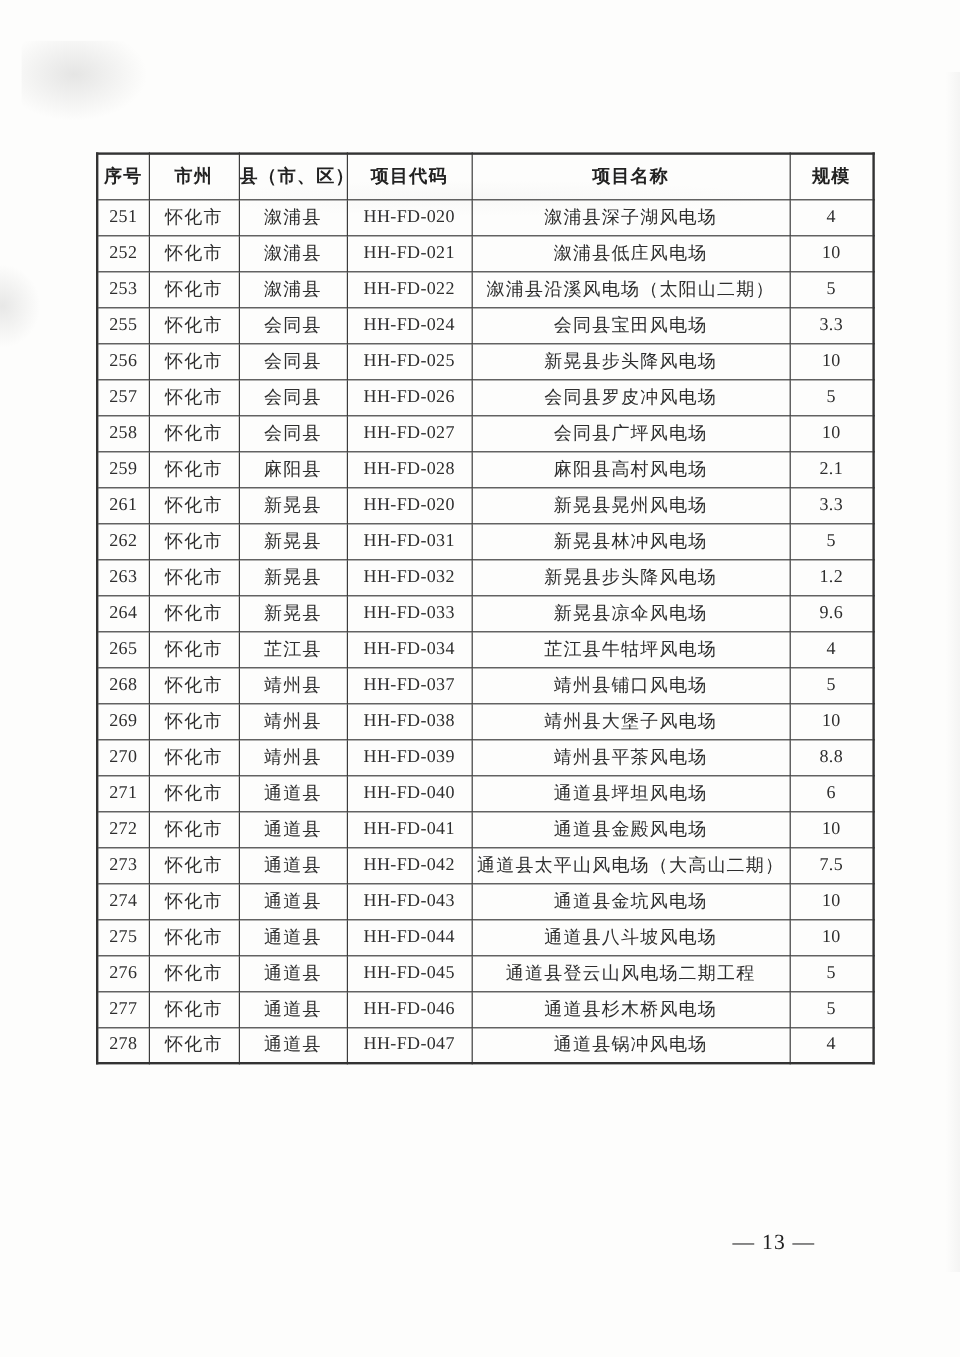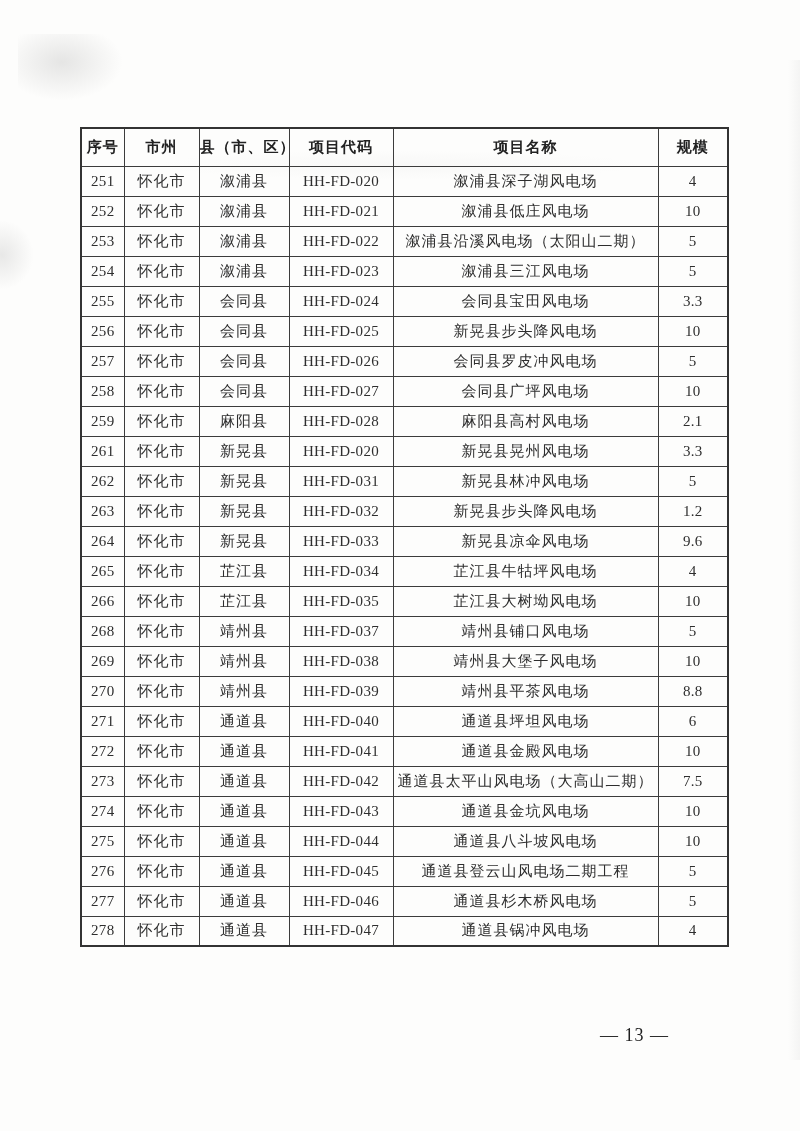--- a/index.html
+++ b/index.html
@@ -61,20 +61,21 @@
   .doc-table td.num, .doc-table td.code {
     font-family:"Liberation Serif","DejaVu Serif",serif;
     letter-spacing:.3px;
   }
   .doc-table td.cjk { letter-spacing:1px; }
 
   .page-footer {
     position:absolute;
     left:600px; top:1025px;
     width:90px;
+    text-align:center;
     font-family:"Liberation Serif","DejaVu Serif",serif;
     font-size:18px;
     color:#1f1f1f;
     letter-spacing:1px;
   }
 </style>
 </head>
 <body>
 
 <div class="page">
@@ -122,28 +123,20 @@
         </tr>
         <tr>
           <td class="num">253</td>
           <td class="cjk">怀化市</td>
           <td class="cjk">溆浦县</td>
           <td class="code">HH-FD-022</td>
           <td class="cjk">溆浦县沿溪风电场（太阳山二期）</td>
           <td class="num">5</td>
         </tr>
         <tr>
-          <td class="num">254</td>
-          <td class="cjk">怀化市</td>
-          <td class="cjk">溆浦县</td>
-          <td class="code">HH-FD-023</td>
-          <td class="cjk">溆浦县三江风电场</td>
-          <td class="num">5</td>
-        </tr>
-        <tr>
           <td class="num">255</td>
           <td class="cjk">怀化市</td>
           <td class="cjk">会同县</td>
           <td class="code">HH-FD-024</td>
           <td class="cjk">会同县宝田风电场</td>
           <td class="num">3.3</td>
         </tr>
         <tr>
           <td class="num">256</td>
           <td class="cjk">怀化市</td>
@@ -210,28 +203,20 @@
         </tr>
         <tr>
           <td class="num">265</td>
           <td class="cjk">怀化市</td>
           <td class="cjk">芷江县</td>
           <td class="code">HH-FD-034</td>
           <td class="cjk">芷江县牛牯坪风电场</td>
           <td class="num">4</td>
         </tr>
         <tr>
-          <td class="num">266</td>
-          <td class="cjk">怀化市</td>
-          <td class="cjk">芷江县</td>
-          <td class="code">HH-FD-035</td>
-          <td class="cjk">芷江县大树坳风电场</td>
-          <td class="num">10</td>
-        </tr>
-        <tr>
           <td class="num">268</td>
           <td class="cjk">怀化市</td>
           <td class="cjk">靖州县</td>
           <td class="code">HH-FD-037</td>
           <td class="cjk">靖州县铺口风电场</td>
           <td class="num">5</td>
         </tr>
         <tr>
           <td class="num">269</td>
           <td class="cjk">怀化市</td>

